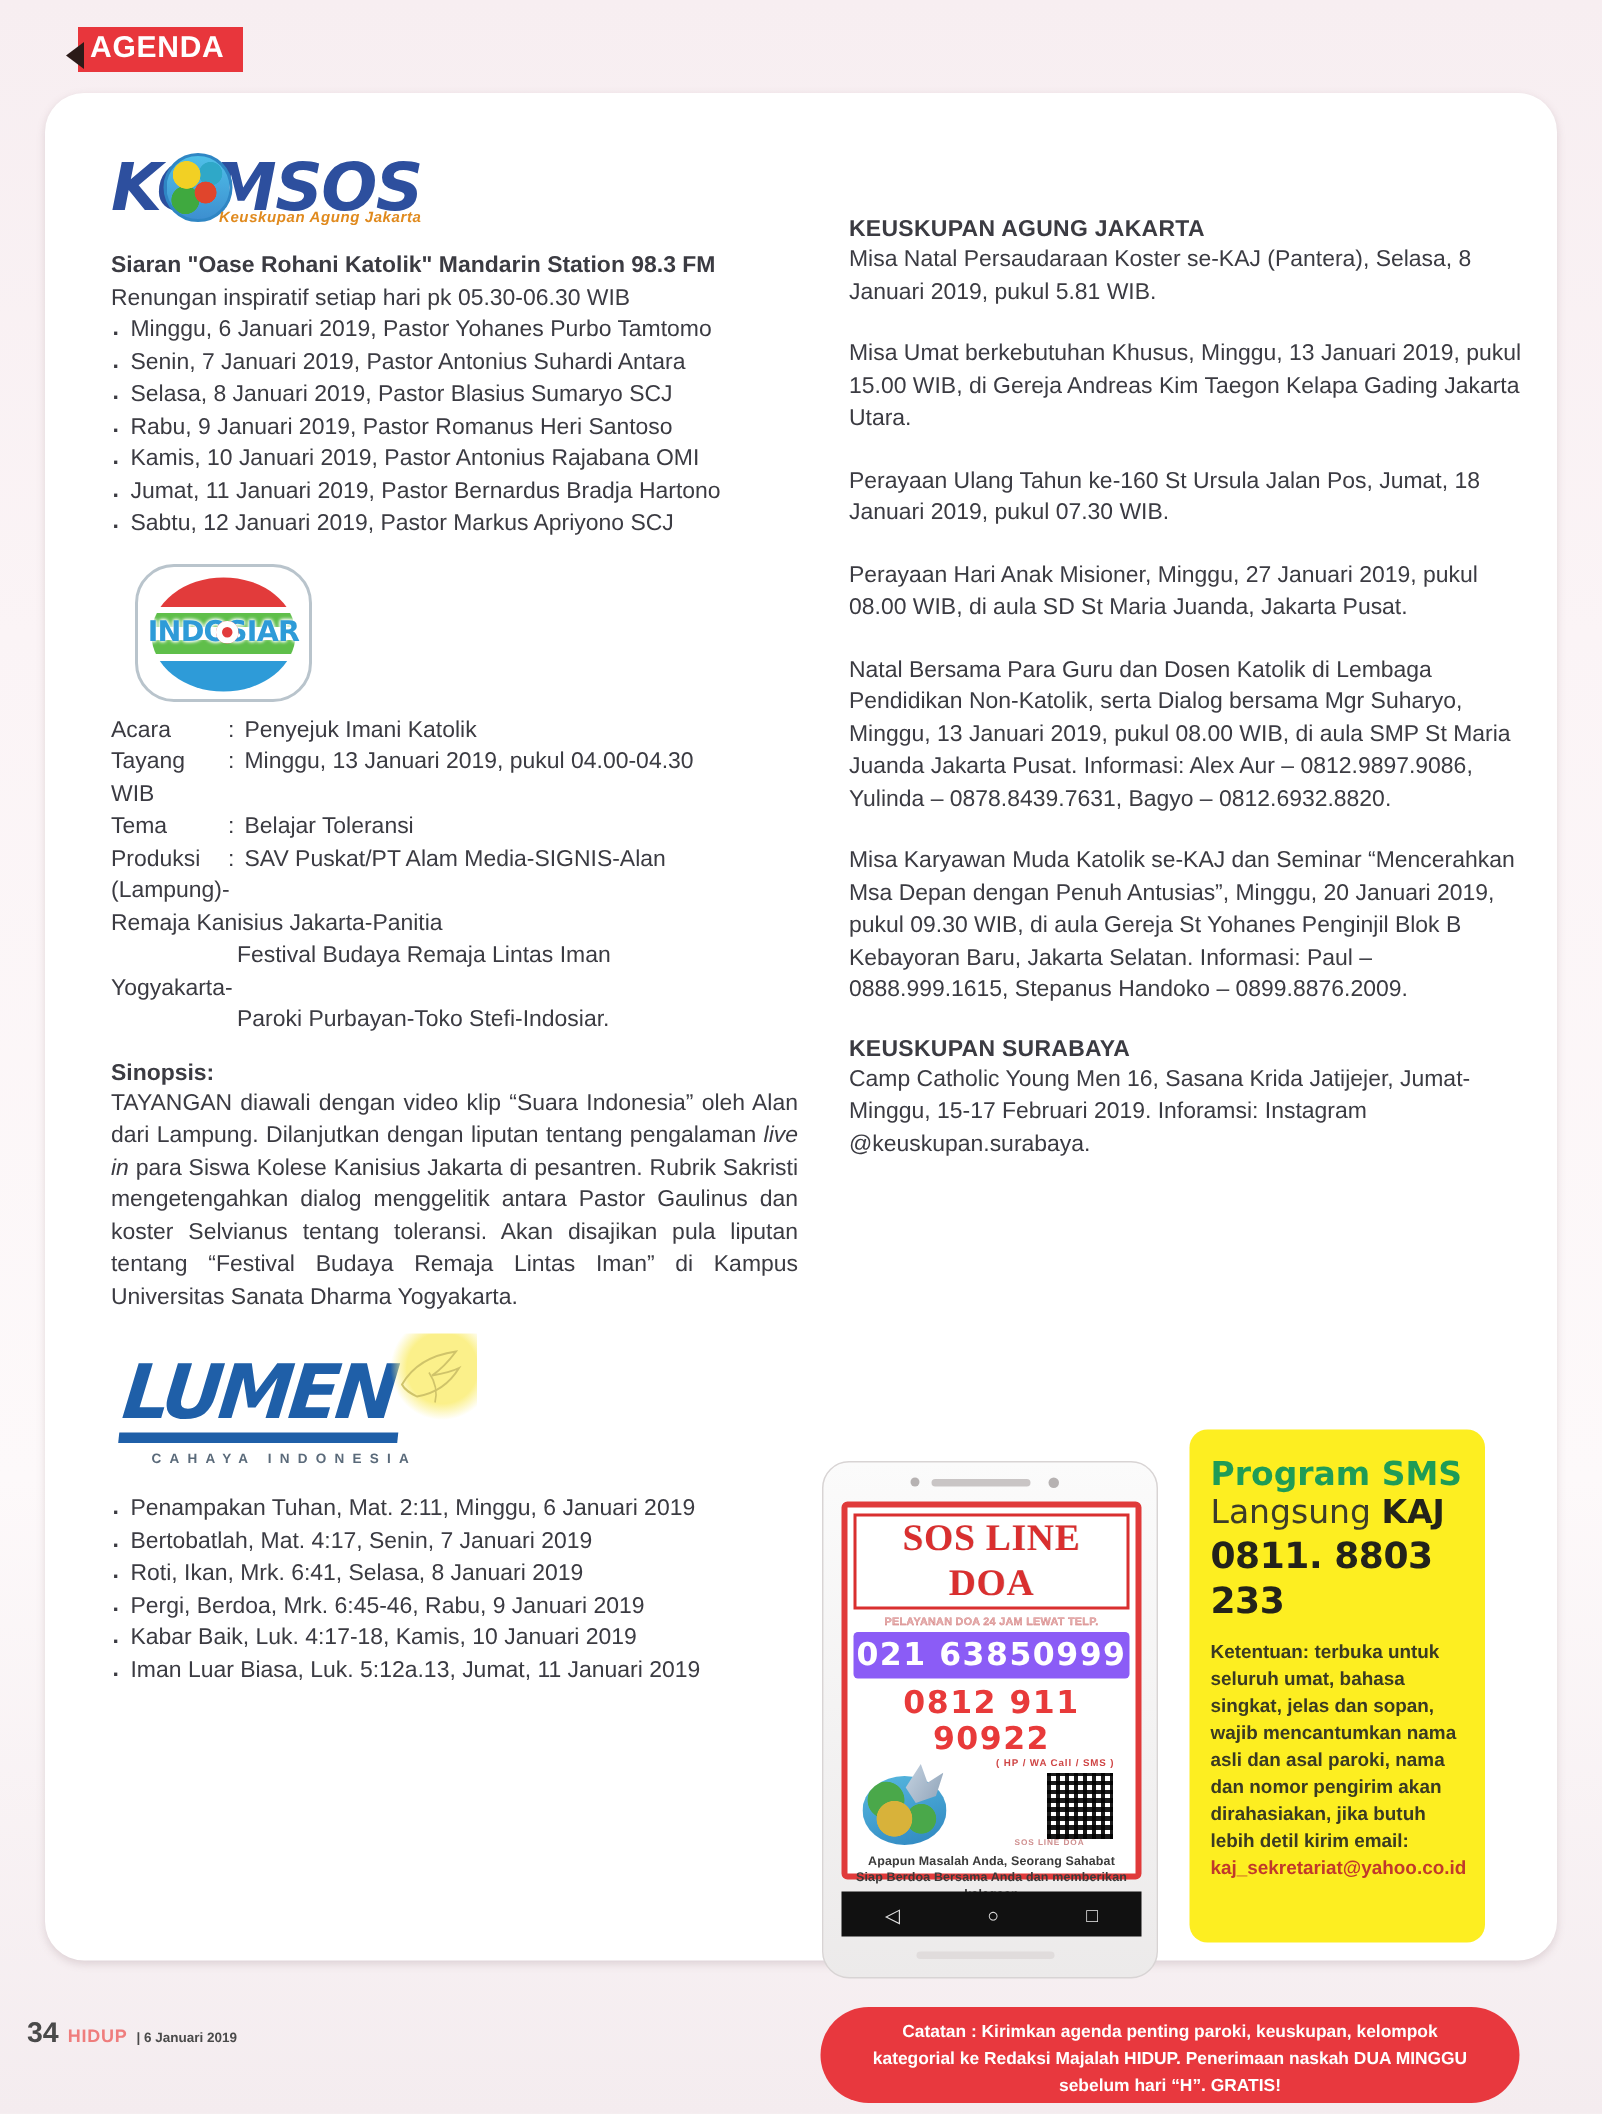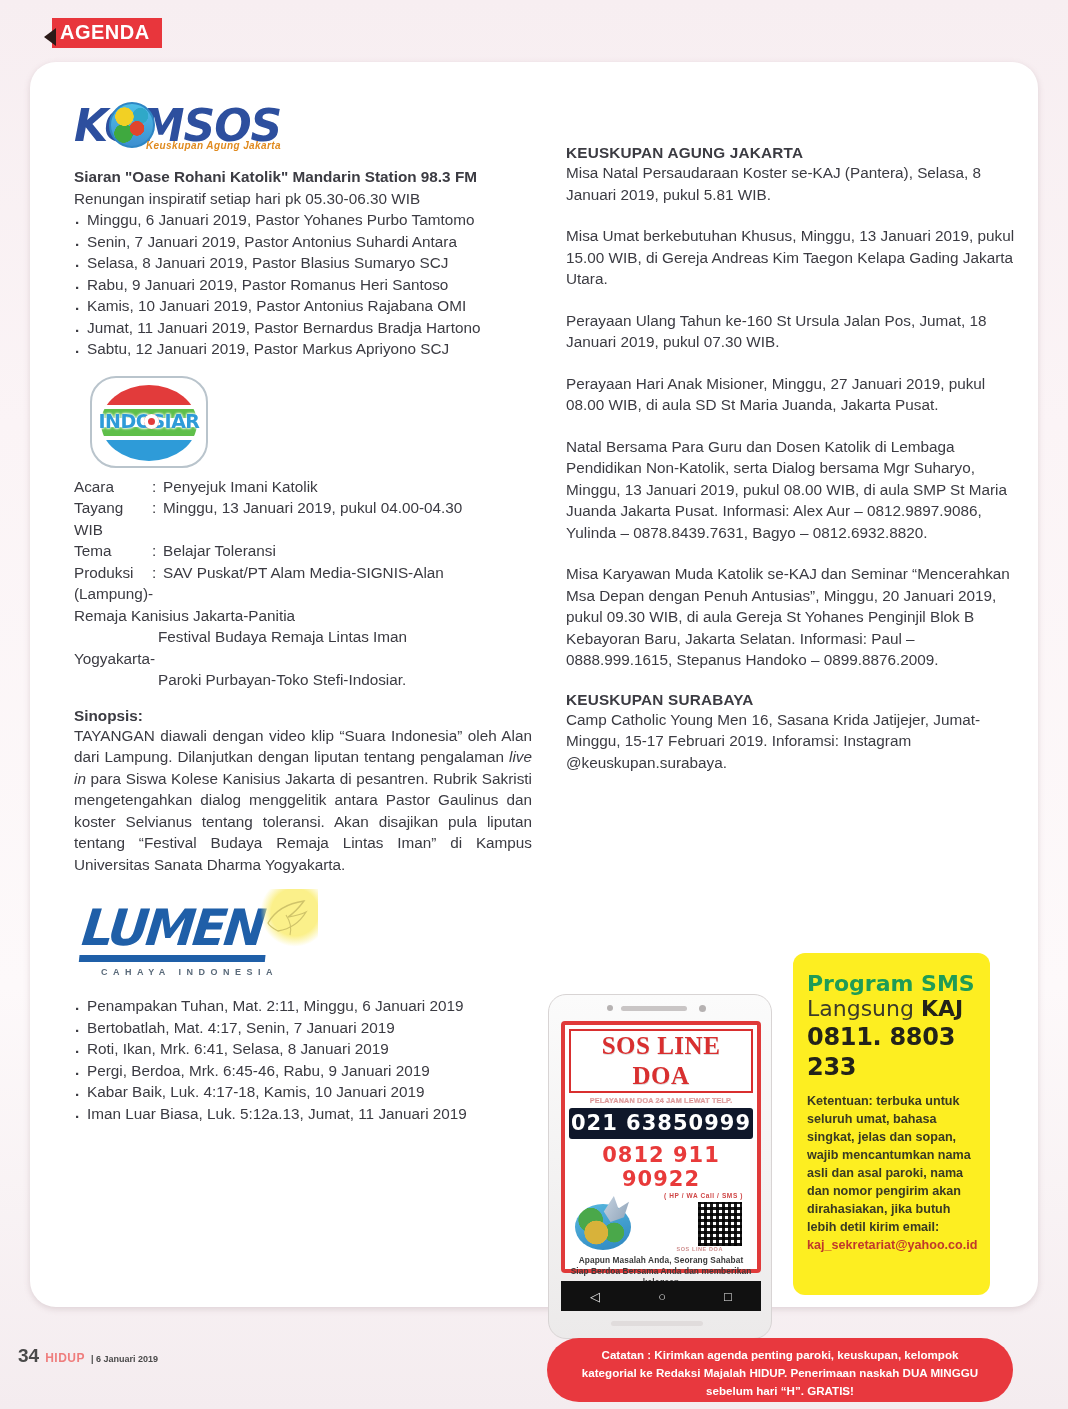--- a/index.html
+++ b/index.html
@@ -214,21 +214,21 @@
     letter-spacing: 0.5px;
     line-height: 30px;
     text-shadow: 0.5px 0.5px 0 #00000022;
   }
   .poster .subtitle {
     color: #e4b0b0; font-size: 7.2px; font-weight: bold;
     text-align: center; letter-spacing: 0.2px; margin: 3px 0 3px;
     -webkit-text-stroke: 0.2px #d06a6a;
   }
   .poster .numbar {
-    background: #0f172a; border-radius: 3px;
+    background: #8b5cf6; border-radius: 3px;
     color: #ffffff; font-family: "DejaVu Sans", sans-serif; font-weight: bold;
     font-size: 21px; text-align: center; letter-spacing: 1px;
     padding: 3px 0 4px;
   }
   .poster .num2 {
     color: #e83a3a; font-family: "DejaVu Sans", sans-serif; font-weight: bold;
     font-size: 21px; text-align: center; letter-spacing: 1px;
     margin-top: 4px;
   }
   .poster .num2note {
@@ -435,21 +435,21 @@
       <div class="para">Misa Umat berkebutuhan Khusus, Minggu, 13 Januari 2019, pukul 15.00 WIB, di Gereja Andreas Kim Taegon Kelapa Gading Jakarta Utara.</div>
       <div class="para">Perayaan Ulang Tahun ke-160 St Ursula Jalan Pos, Jumat, 18 Januari 2019, pukul 07.30 WIB.</div>
       <div class="para">Perayaan Hari Anak Misioner, Minggu, 27 Januari 2019, pukul 08.00 WIB, di aula SD St Maria Juanda, Jakarta Pusat.</div>
       <div class="para">Natal Bersama Para Guru dan Dosen Katolik di Lembaga Pendidikan Non-Katolik, serta Dialog bersama Mgr Suharyo, Minggu, 13 Januari 2019, pukul 08.00 WIB, di aula SMP St Maria Juanda Jakarta Pusat. Informasi: Alex Aur – 0812.9897.9086, Yulinda – 0878.8439.7631, Bagyo – 0812.6932.8820.</div>
       <div class="para">Misa Karyawan Muda Katolik se-KAJ dan Seminar “Mencerahkan Msa Depan dengan Penuh Antusias”, Minggu, 20 Januari 2019, pukul 09.30 WIB, di aula Gereja St Yohanes Penginjil Blok B Kebayoran Baru, Jakarta Selatan. Informasi: Paul – 0888.999.1615, Stepanus Handoko – 0899.8876.2009.</div>
 
       <div class="sec-head">KEUSKUPAN SURABAYA</div>
       <div class="para tight">Camp Catholic Young Men 16, Sasana Krida Jatijejer, Jumat-Minggu, 15-17 Februari 2019. Inforamsi: Instagram @keuskupan.surabaya.</div>
     </div>
 
-    <div class="phone" style="left:518px; top:932px;">
+    <div class="phone" style="left:518px; top:912px;">
       <div class="cam2"></div>
       <div class="speaker"></div>
       <div class="cam"></div>
 
       <div class="poster">
         <div class="title">SOS LINE DOA</div>
         <div class="subtitle">PELAYANAN DOA 24 JAM LEWAT TELP.</div>
         <div class="numbar">021  63850999</div>
         <div class="num2">0812 911 90922</div>
         <div class="num2note">( HP / WA Call / SMS )</div>

